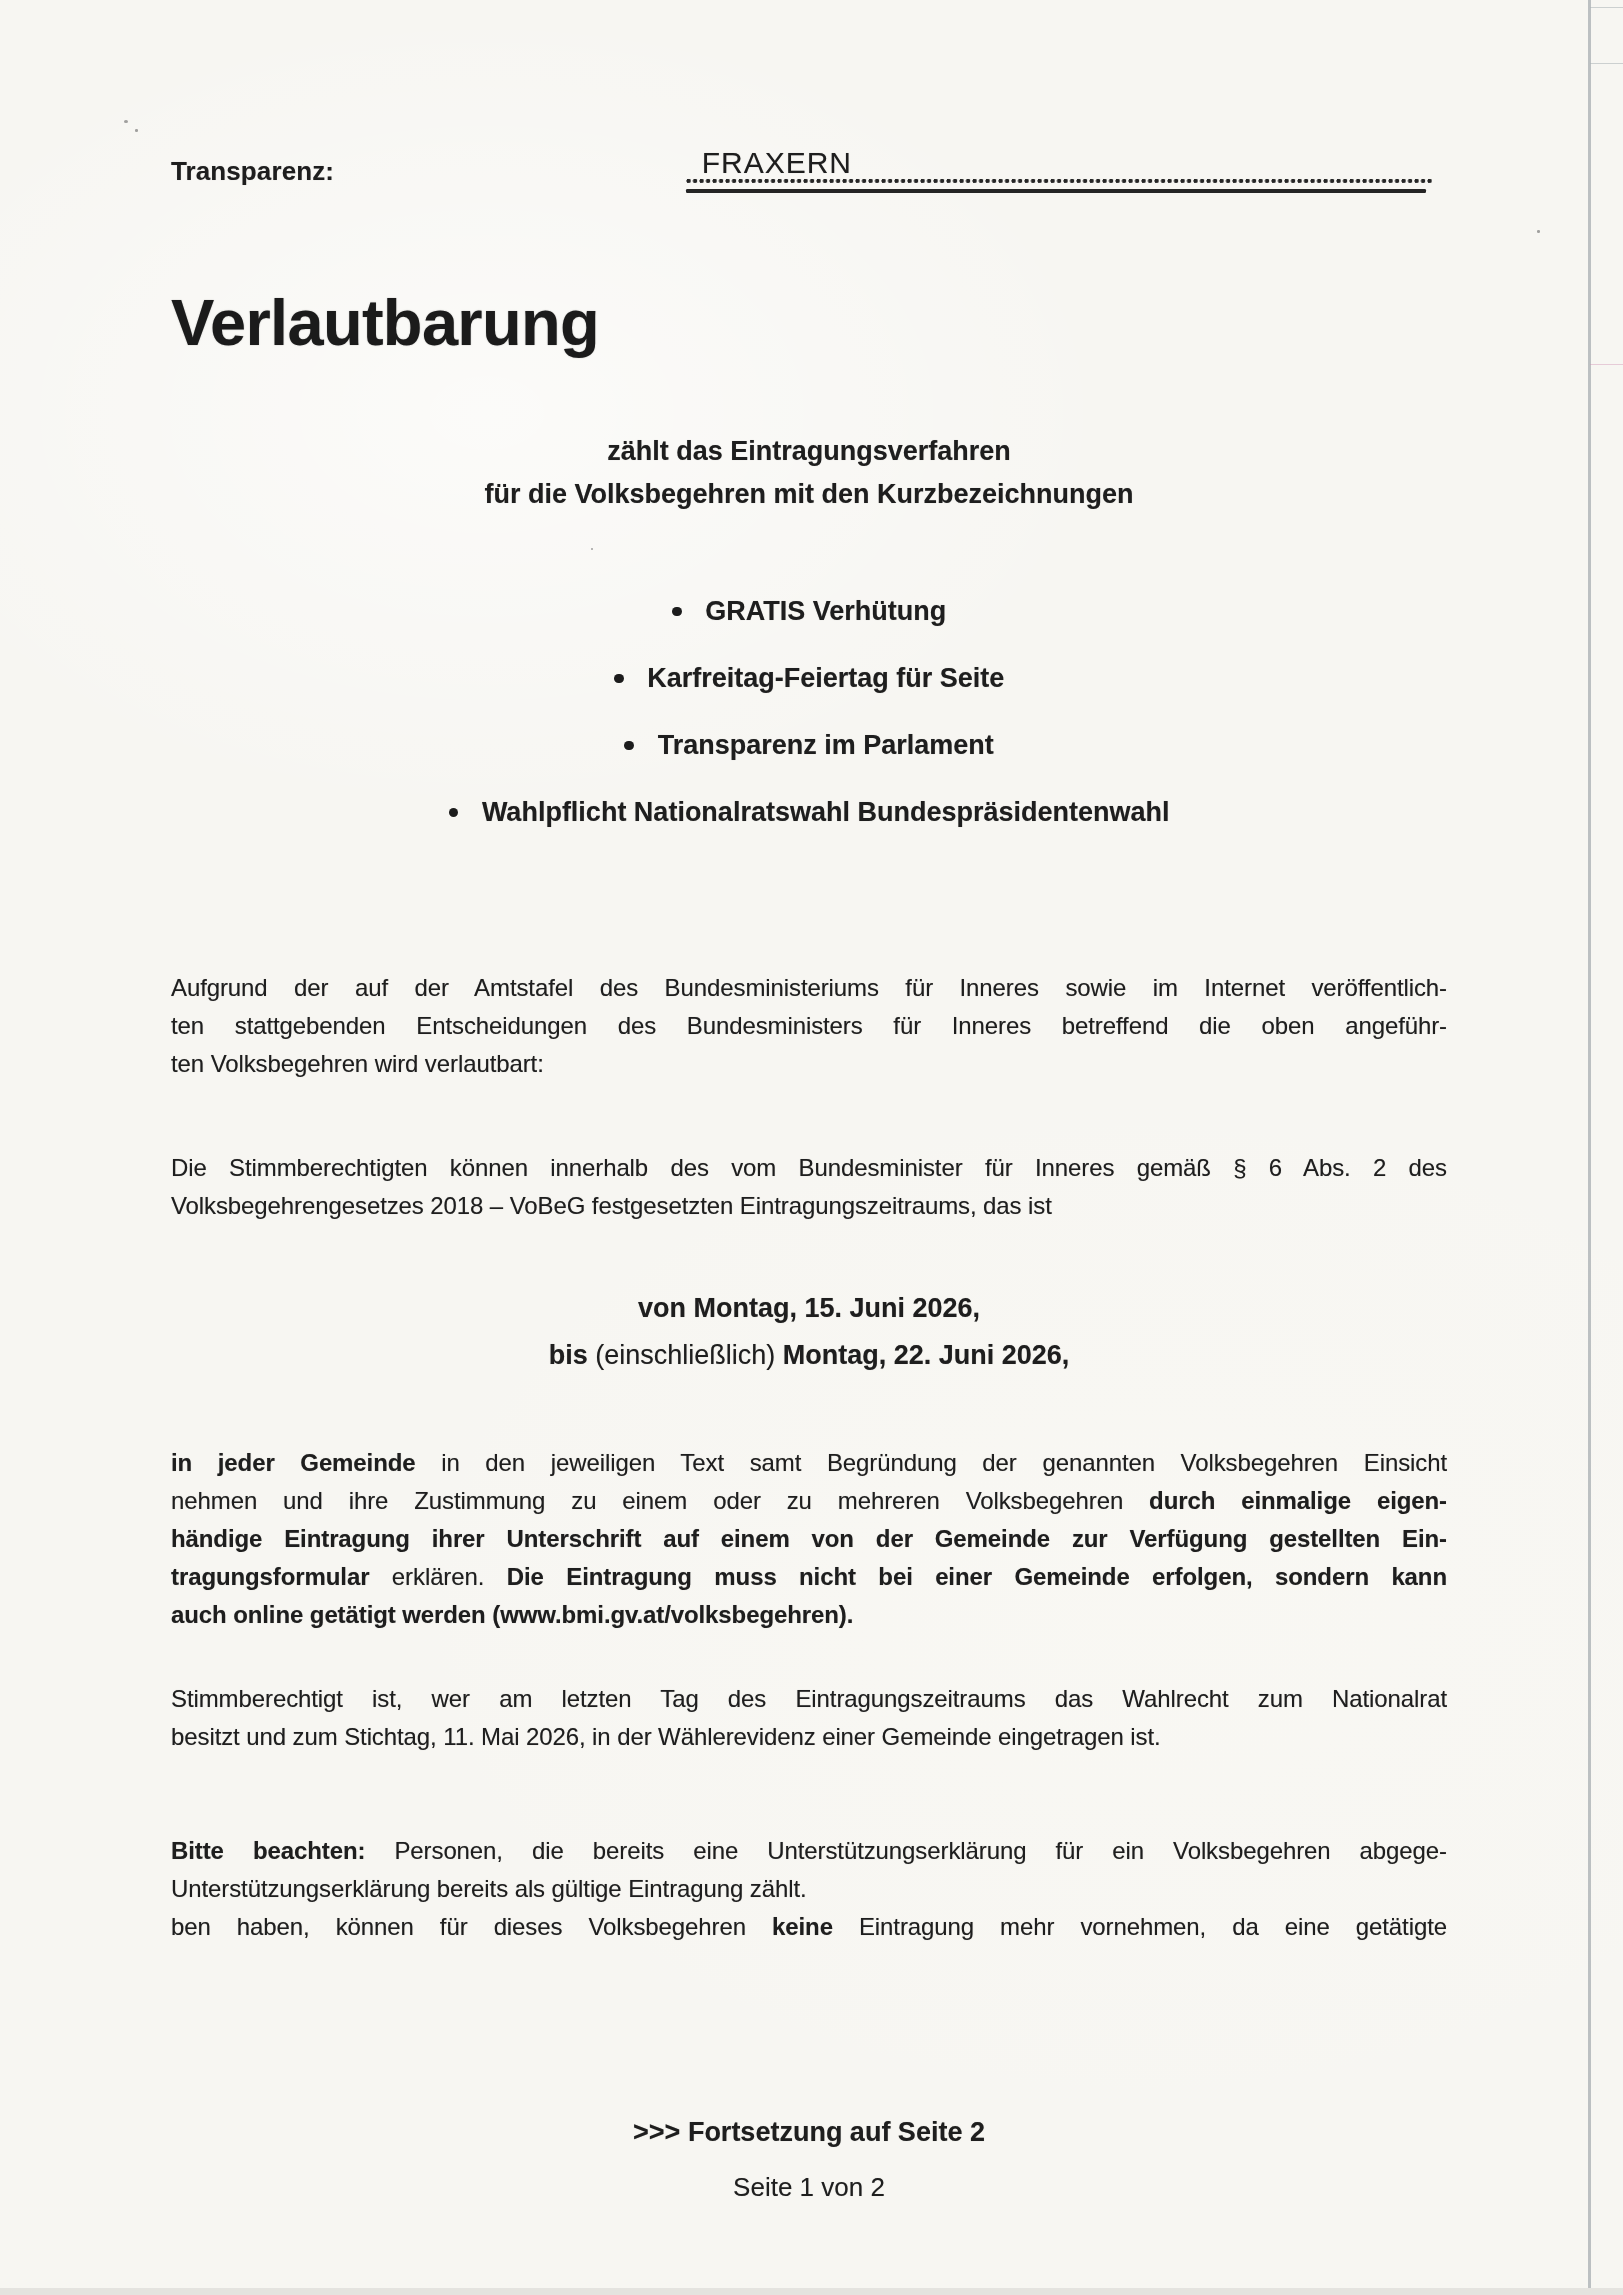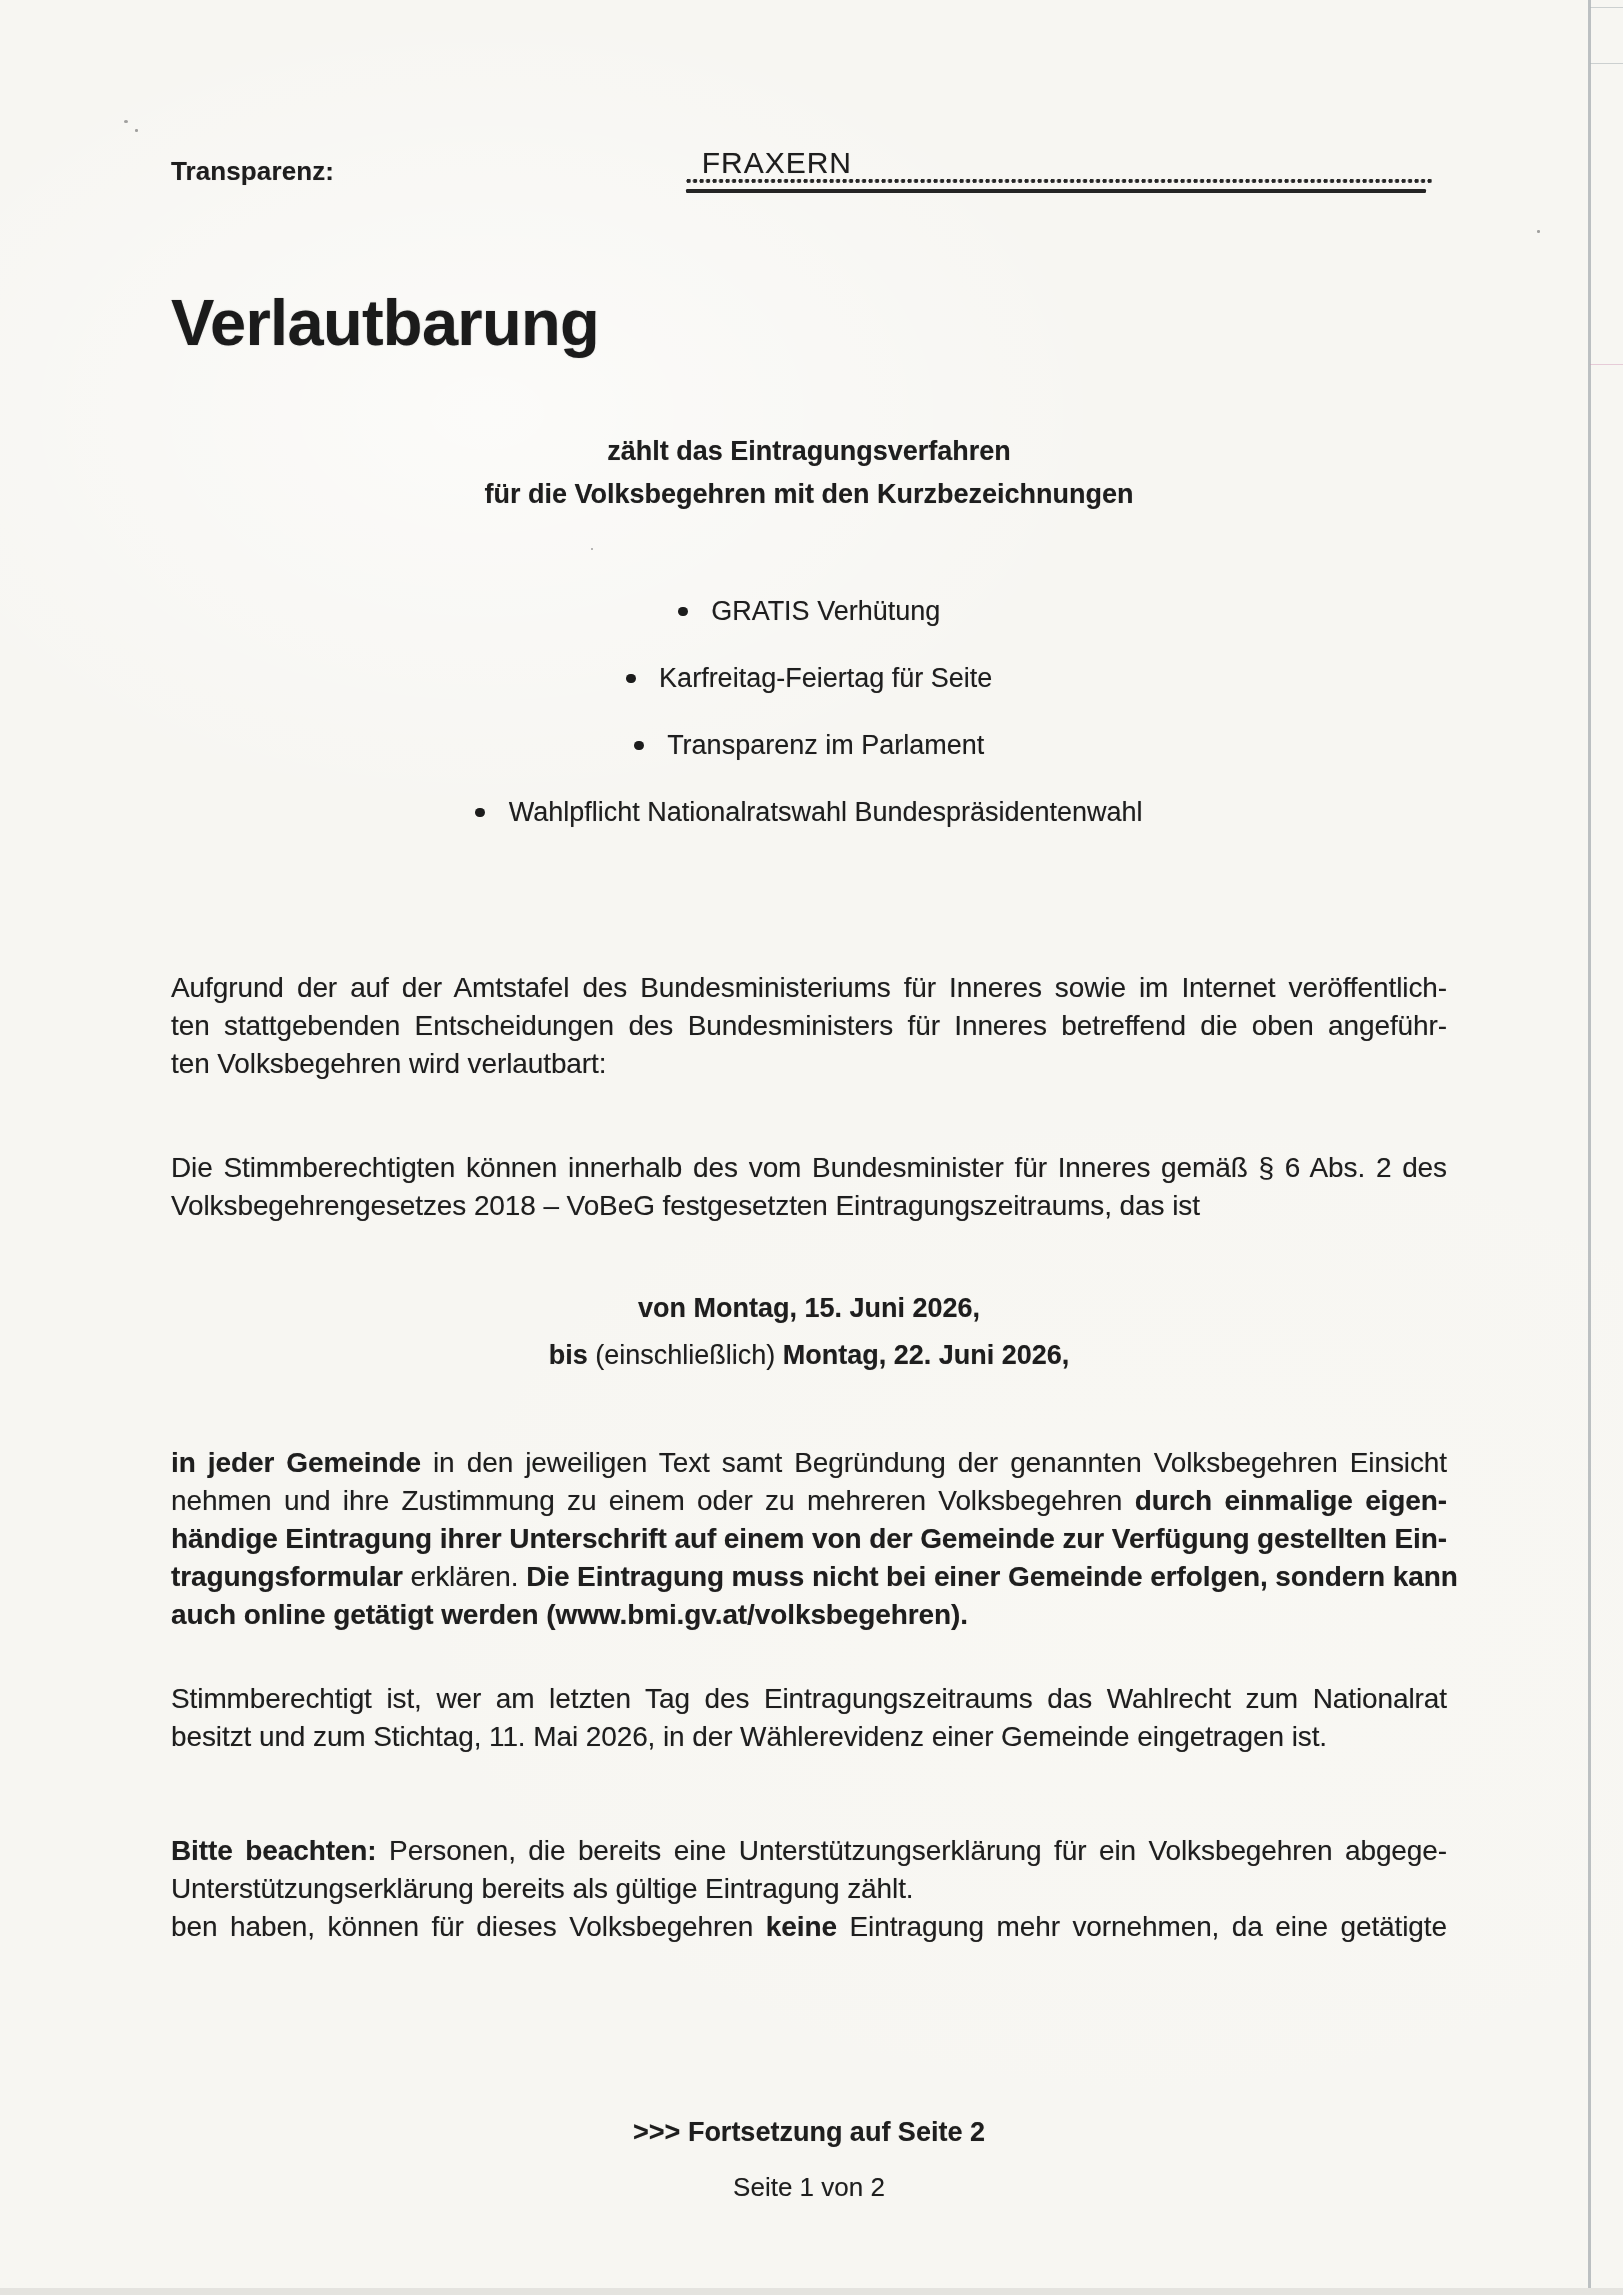--- a/index.html
+++ b/index.html
@@ -70,35 +70,35 @@
   }
   .subtitle .tl { text-align: center; white-space: nowrap; }
 
   
   .bullets {
     left: 171px; top: 578px; width: 1276px;
   }
   .bullet-row {
     height: 67px;
     display: flex; align-items: center; justify-content: center;
-    font-size: 27px; font-weight: 400;
+    font-size: 27px; font-weight: 700;
     white-space: nowrap;
     text-shadow: 0 0 0.7px rgba(25,25,25,.4);
   }
   .bullet-dot {
     width: 9.8px; height: 9.8px; border-radius: 50%;
     background: #1c1c1c;
     margin-right: 23.6px;
     flex: 0 0 auto;
   }
 
   
   .para {
     left: 171px; width: 1276px;
-    font-size: 28px; line-height: 38px;
+    font-size: 24px; line-height: 38px;
     letter-spacing: -0.1px;
     text-shadow: 0 0 0.7px rgba(25,25,25,.38);
   }
   .para .tl { white-space: nowrap; }
   .para .tl.just { text-align: justify; text-align-last: justify; }
   .p1 { top: 969px; }
   .p2 { top: 1149px; }
   .p3 { top: 1444px; }
   .p4 { top: 1680px; }
   .p5 { top: 1832px; }

